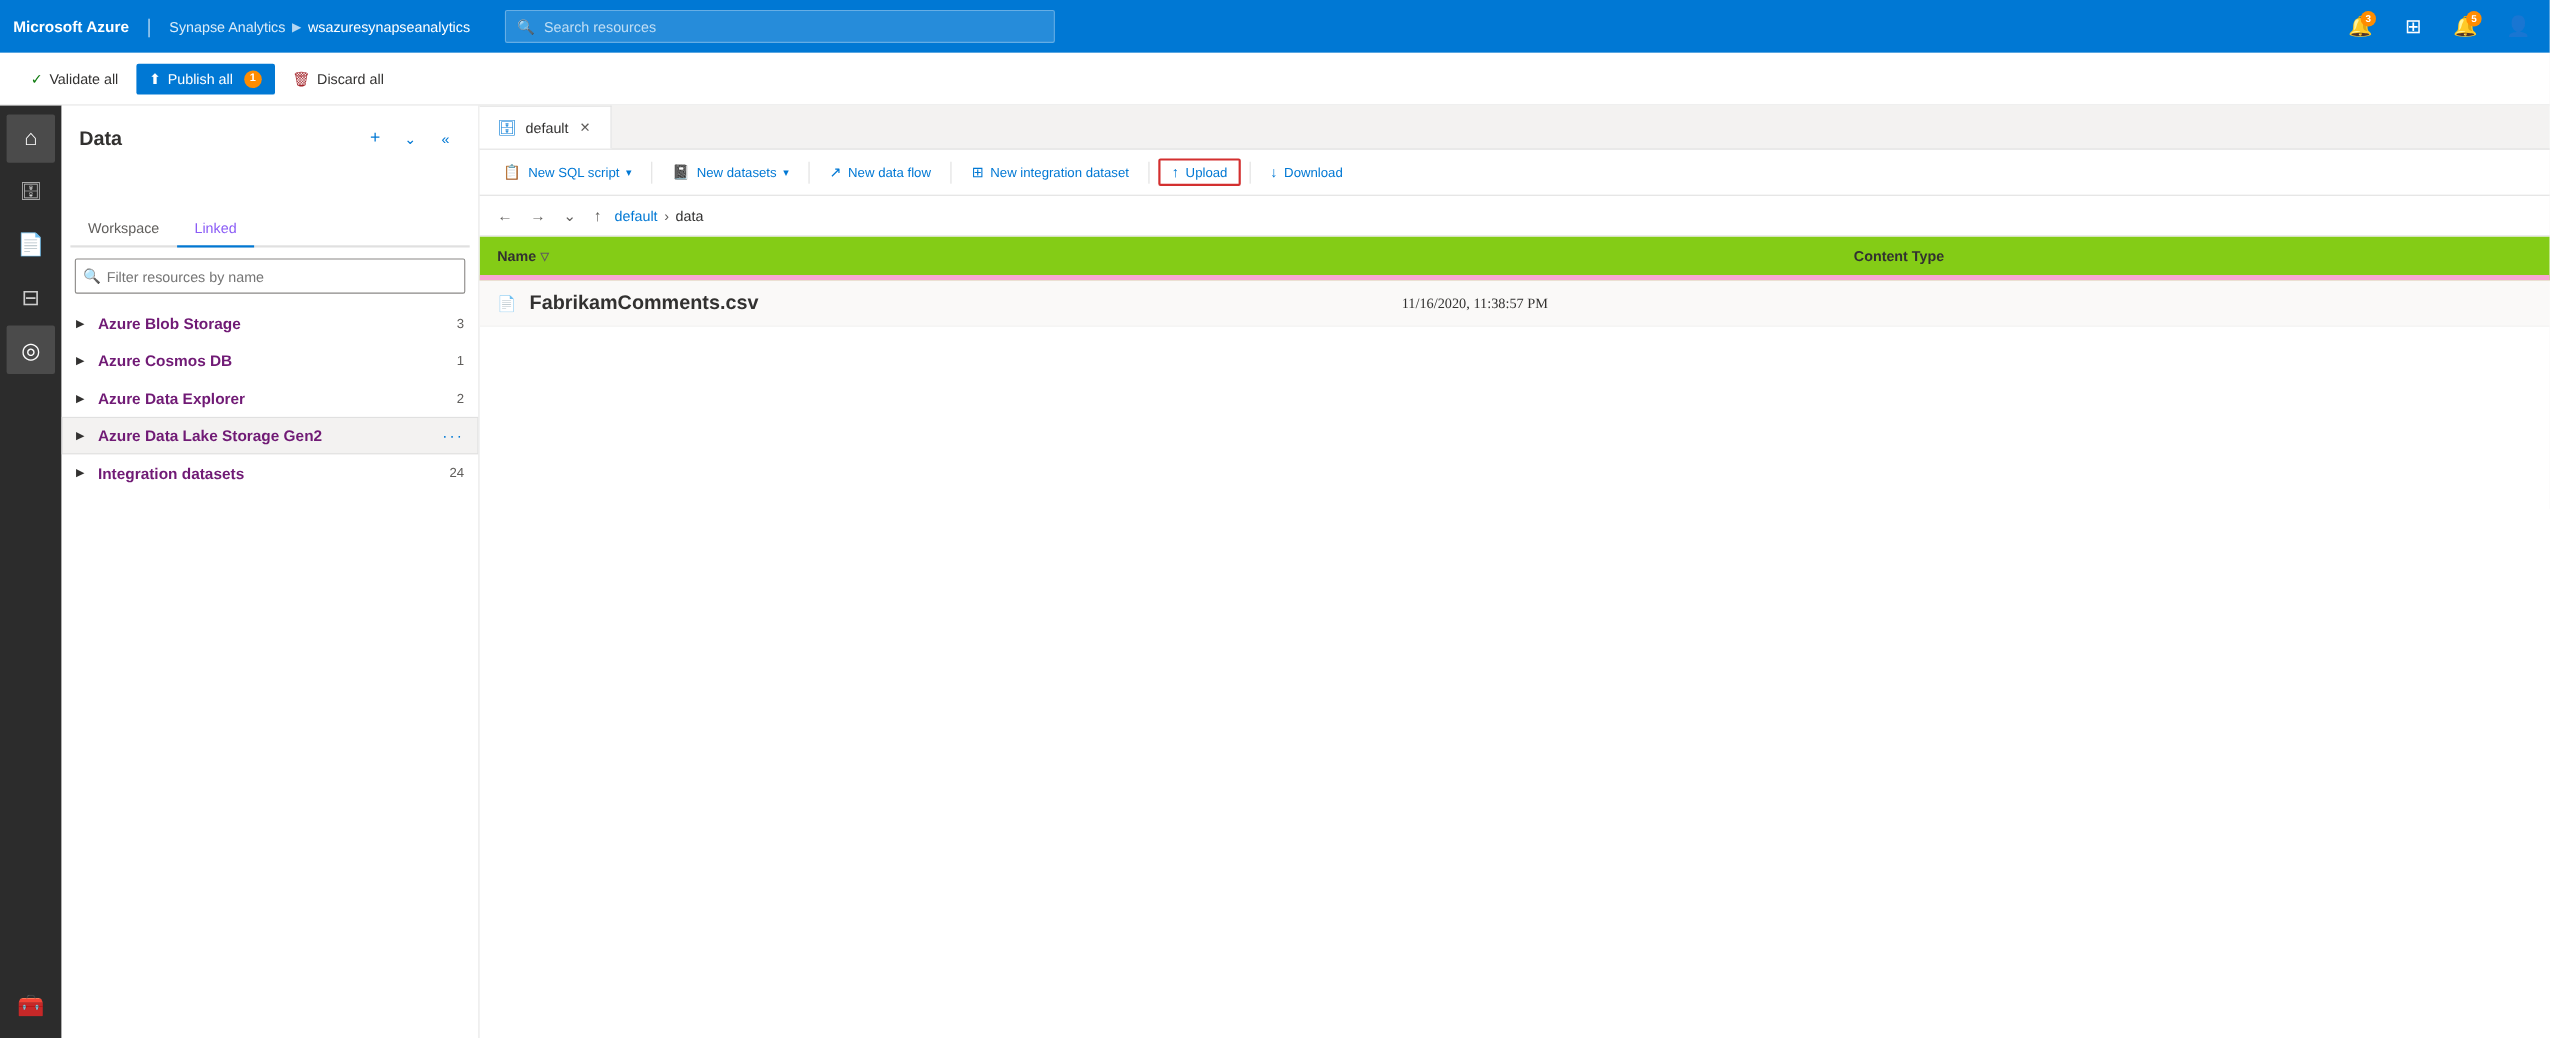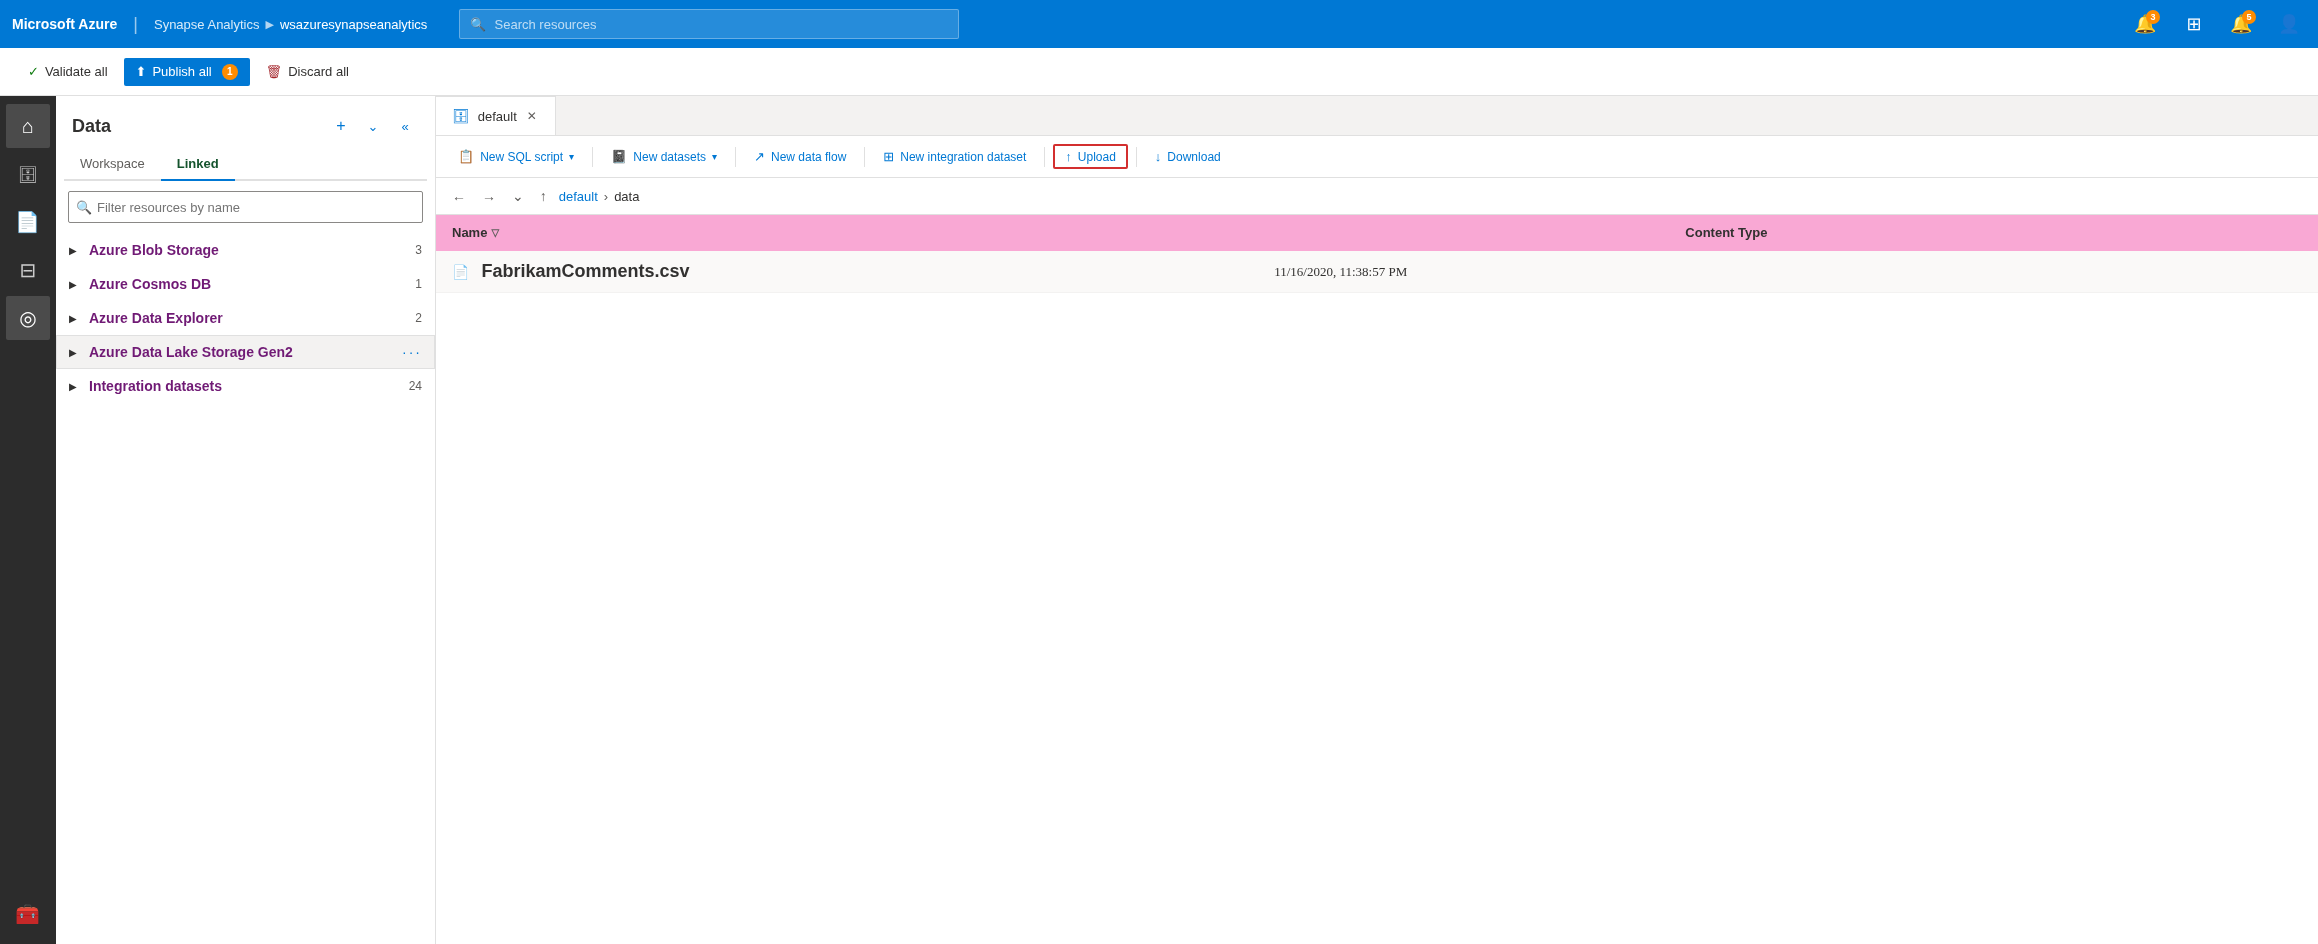--- a/index.html
+++ b/index.html
@@ -202,25 +202,26 @@
       padding: 8px 16px;
       font-size: 13px;
       cursor: pointer;
       color: #605e5c;
       border-bottom: 2px solid transparent;
       margin-bottom: -2px;
       background: transparent;
       border-top: none;
       border-left: none;
       border-right: none;
+      margin-top: 44px;
     }
     .tab.active {
-      color: #14532d;
+      color: #8b5cf6;
       border-bottom: 2px solid #0078d4;
-      font-weight: 700;
+      font-weight: 400;
     }
 
     
     .search-container {
       padding: 10px 12px;
     }
     .search-input {
       width: 100%;
       height: 32px;
       border: 1px solid #8a8886;
@@ -381,22 +382,22 @@
 
     
     .file-table {
       flex: 1;
       overflow-y: auto;
     }
     .file-table-header {
       display: flex;
       align-items: flex-start;
       padding: 10px 16px;
-      border-bottom: 1px solid #f9a8d4;
-      background: #f9a8d4;
+      border-bottom: 5px solid #f9a8d4;
+      background: #84cc16;
     }
     .col-name { flex: 2; font-size: 13px; font-weight: 600; color: #323130; display: flex; align-items: center; gap: 4px; }
     .col-modified { flex: 1.5; font-size: 13px; font-weight: 600; color: #323130; }
     .col-type { flex: 1; font-size: 13px; font-weight: 600; color: #323130; }
     .sort-icon { font-size: 10px; color: #605e5c; }
 
     .file-row {
       display: flex;
       align-items: center;
       padding: 10px 16px;

